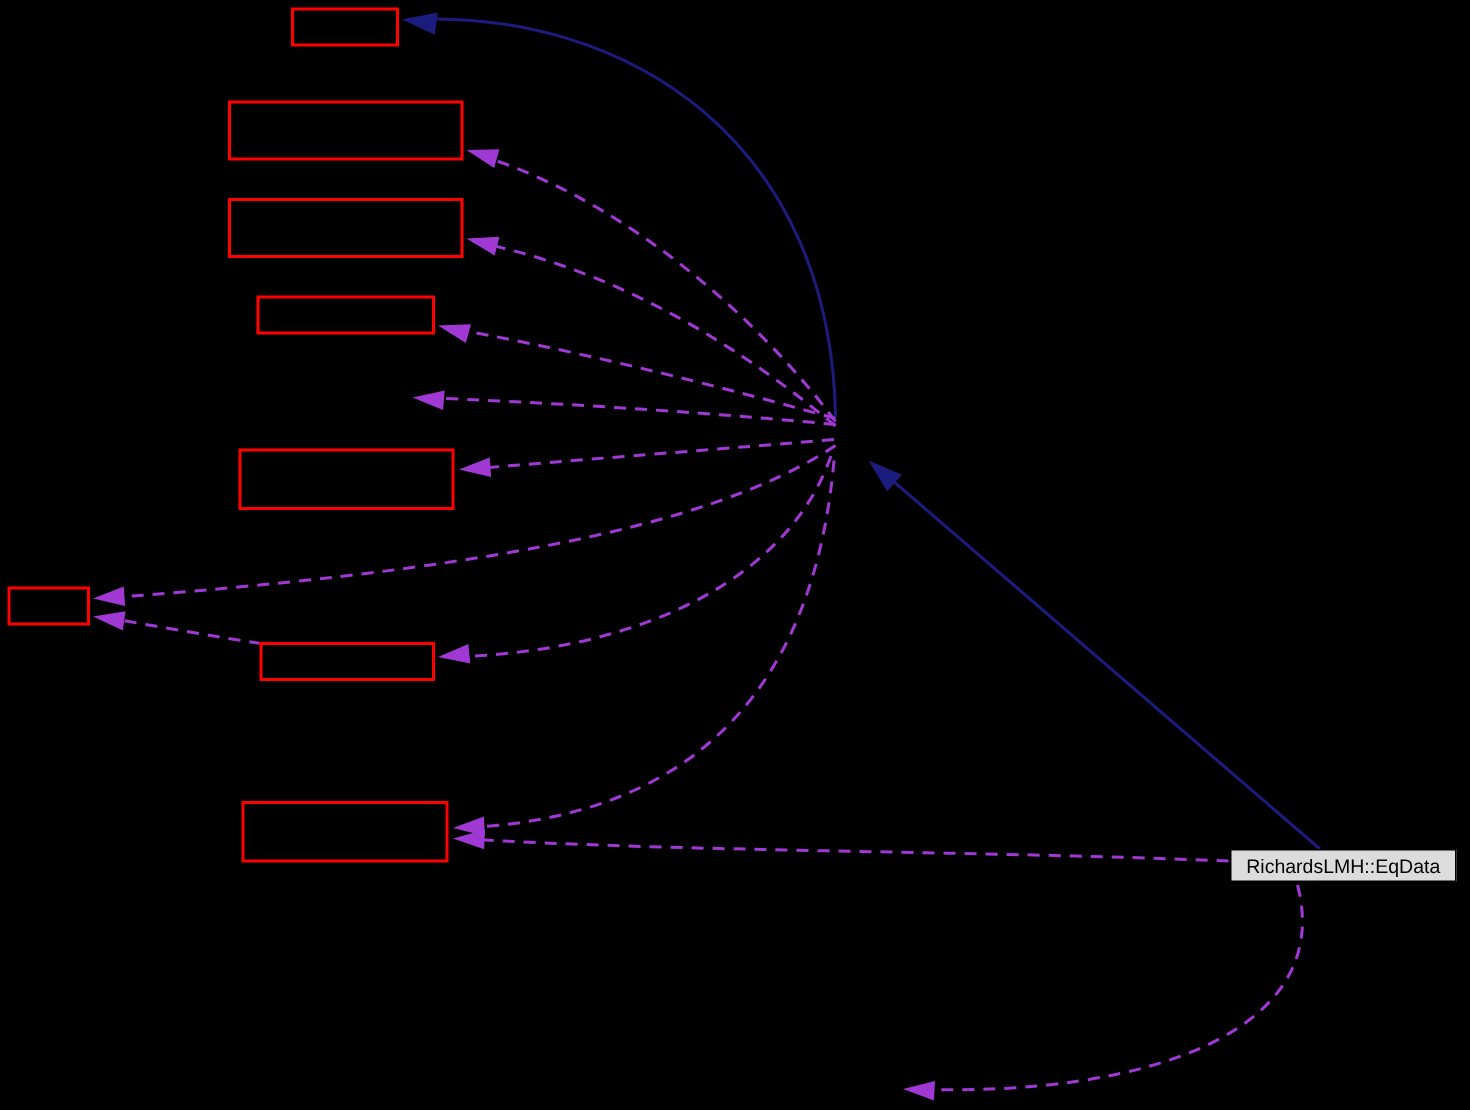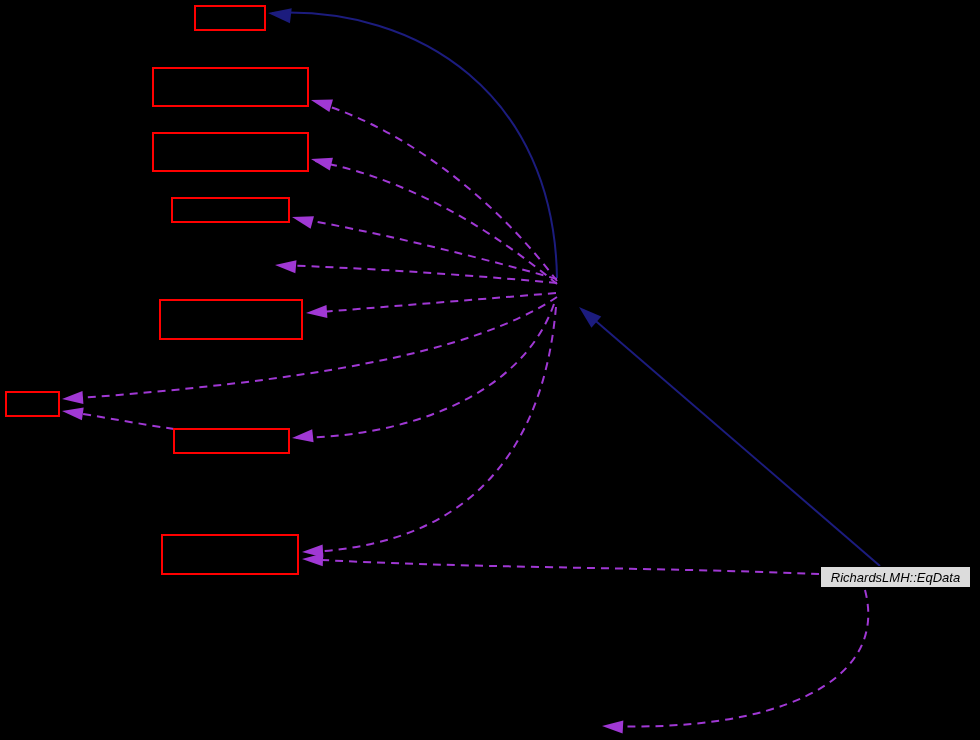--- a/index.html
+++ b/index.html
@@ -25,21 +25,20 @@
     background:#000;
   }
   .current-node{
     position:absolute;
     box-sizing:border-box;
     display:flex;
     align-items:center;
     justify-content:center;
     font-size:13px;
     white-space:nowrap;
-    font-style:italic;
   }
   path.edge-dashed{
     fill:none;
     stroke-width:2;
     stroke-dasharray:8 6;
   }
   path.edge-solid{
     fill:none;
     stroke-width:2;
   }

